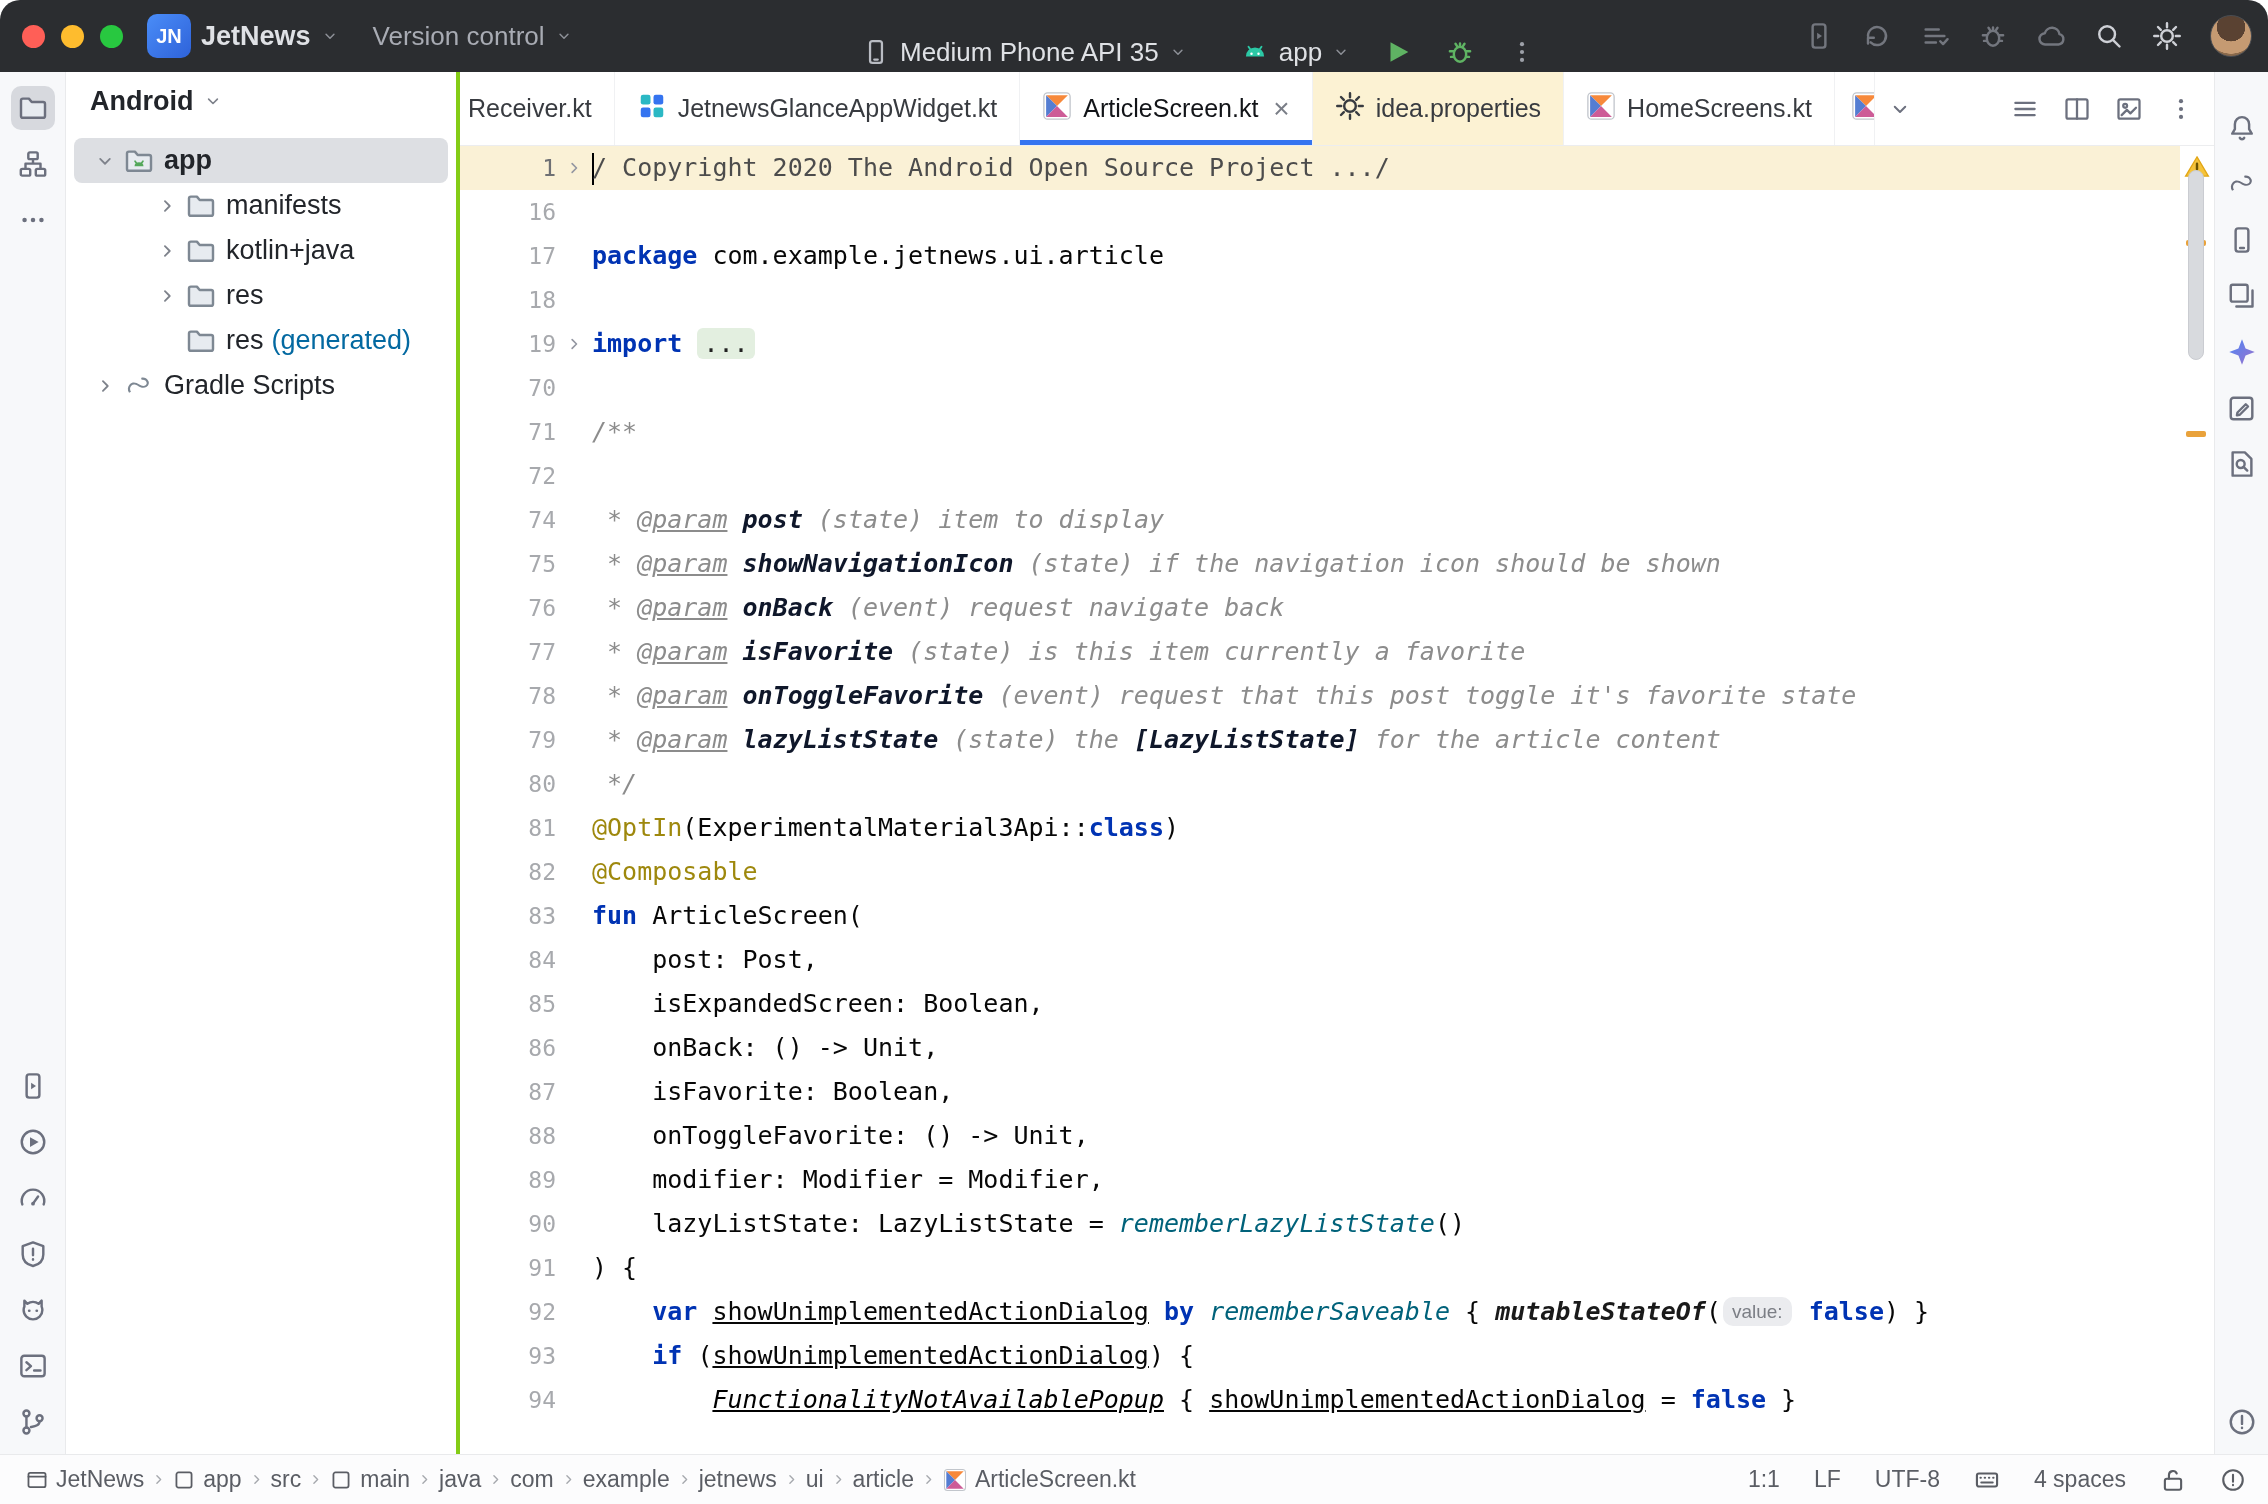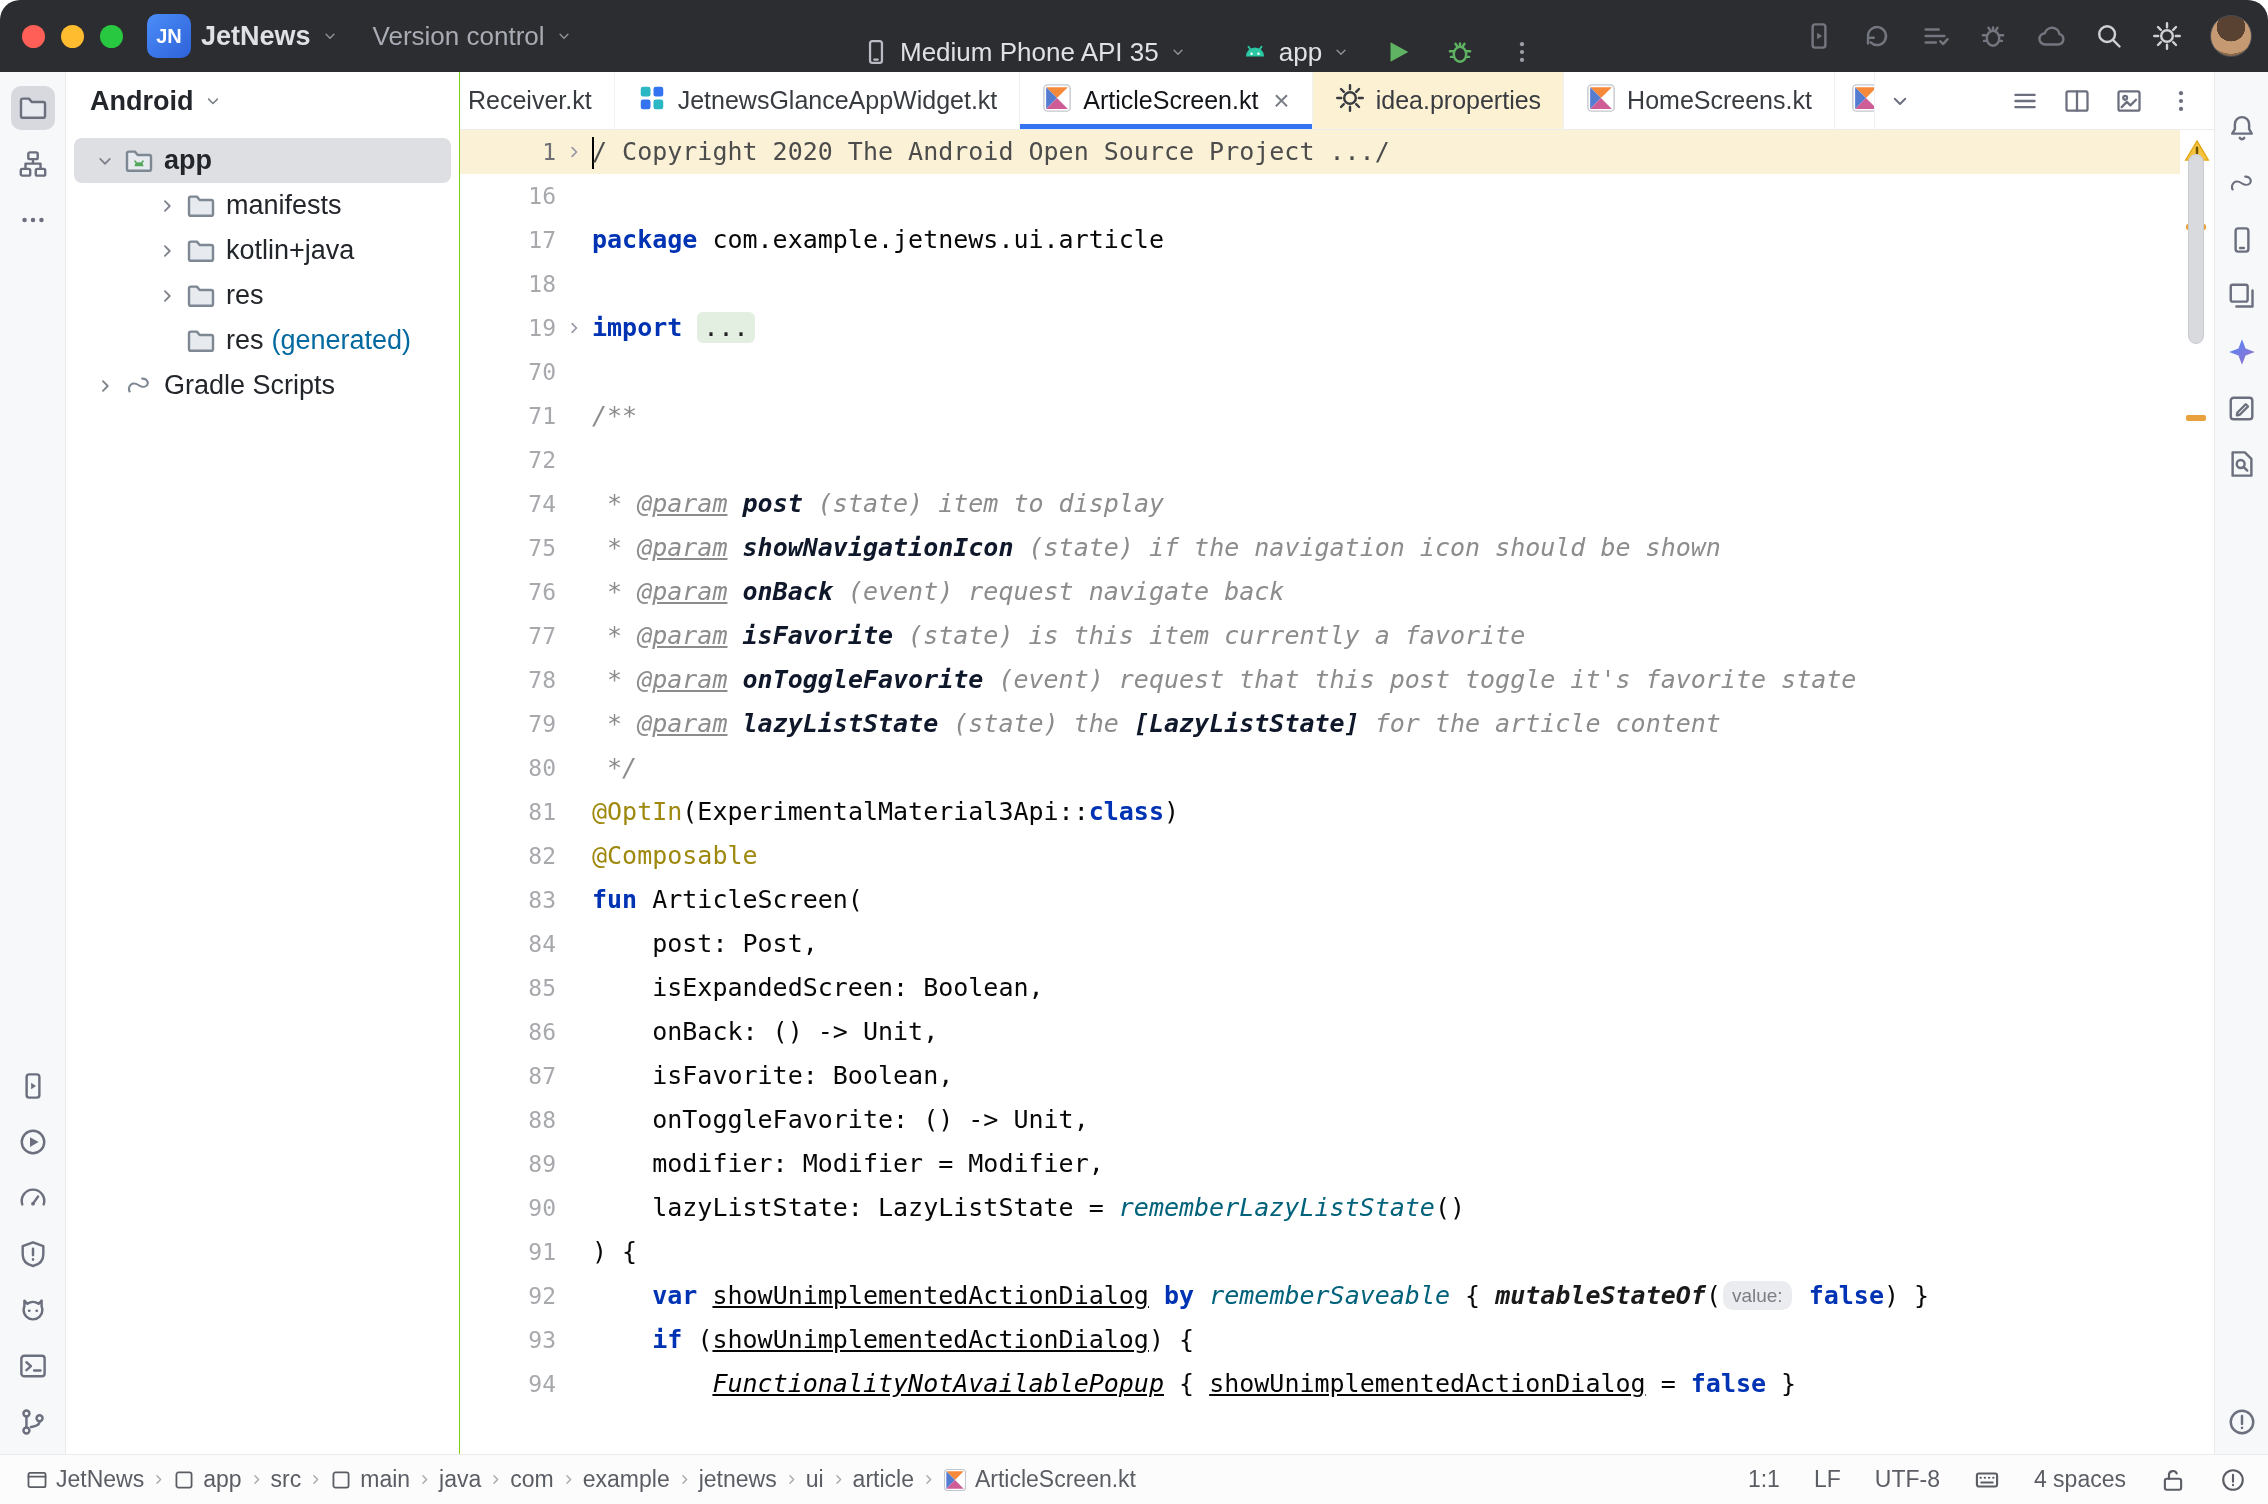--- a/index.html
+++ b/index.html
@@ -38,37 +38,37 @@
     align-items:center; padding:14px 0 10px; }
   .stripe.left { border-right:1px solid #E9EAEC; }
   .stripe.rightS { width:54px; border-left:1px solid #E9EAEC; padding-top:34px; }
   .sgroup { display:flex; flex-direction:column; gap:12px; align-items:center; }
   .spacer { flex:1; }
   .stripe-btn { width:44px; height:44px; border-radius:10px; color:#6C707E;
     display:flex; align-items:center; justify-content:center; }
   .stripe-btn.active { background:#D7D9DE; }
 
   
-  .project { width:394px; flex:none; background:#fff; border-right:1px solid #84cc16;
+  .project { width:394px; flex:none; background:#fff; border-right:4px solid #84cc16;
     font-size:27px; color:#22252A; }
   .p-header { height:58px; display:flex; align-items:center; gap:10px; padding-left:24px;
     font-weight:600; }
   .p-header .tb-chev { color:#7E828B; }
   .tree { padding-top:8px; }
   .row { height:45px; display:flex; align-items:center; margin:0 8px; border-radius:8px; }
   .row.selected { background:#DDDFE3; }
   .row .chev { width:30px; flex:none; display:flex; justify-content:center; color:#7E828B; }
   .row .ricon { width:30px; flex:none; display:flex; justify-content:center; margin:0 10px 0 4px; color:#7E8893; }
   .row .rlabel { white-space:nowrap; }
   .row.bold .rlabel { font-weight:700; }
   .row .suffix { color:#0369a1; margin-left:8px; }
 
   
   .editor-col { flex:1; min-width:0; display:flex; flex-direction:column; background:#fff; }
-  .tabbar { height:58px; flex:none; display:flex; align-items:stretch; border-bottom:1px solid #ECEDEF;
+  .tabbar { height:74px; flex:none; display:flex; align-items:stretch; border-bottom:1px solid #ECEDEF;
     font-size:25px; color:#383B40; }
   .tabs { display:flex; flex:1 1 auto; min-width:0; overflow:hidden; }
   .tab { display:flex; align-items:center; gap:11px; padding:0 22px; position:relative;
     white-space:nowrap; border-right:1px solid #F0F1F3; }
   .tab.partial { padding-left:8px; }
   .tab.active { color:#121418; }
   .tab.active::after { content:""; position:absolute; left:0; right:0; bottom:-1px; height:6px; background:#3574F0; }
   .tab.highlight { background:#FCF2D3; }
   .tab .close { color:#7A7E87; font-size:28px; line-height:1; margin-left:4px; }
   .tab.sliver { width:40px; padding:0 0 0 16px; overflow:hidden; }

